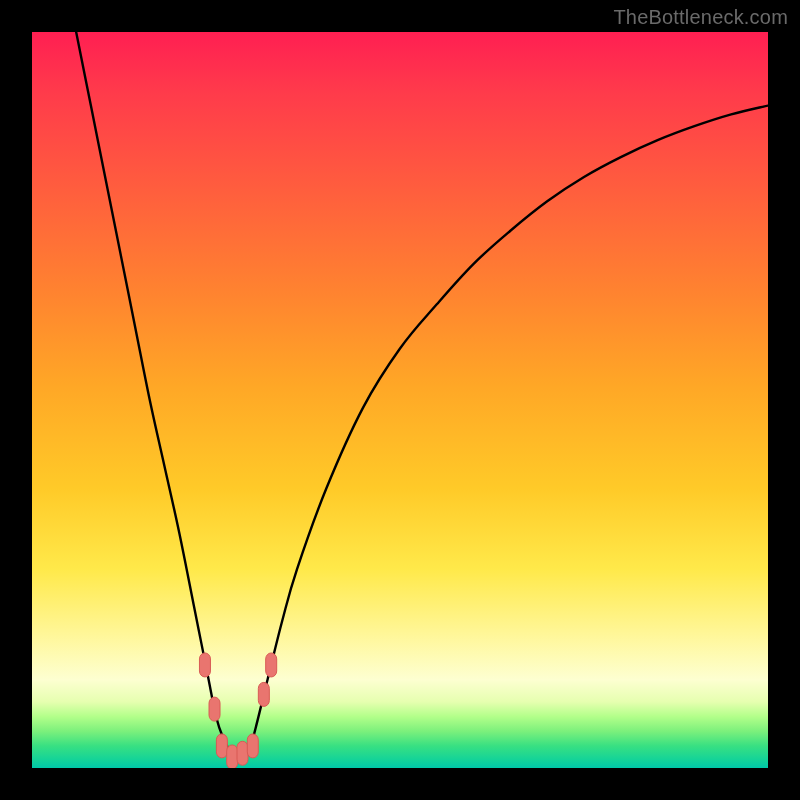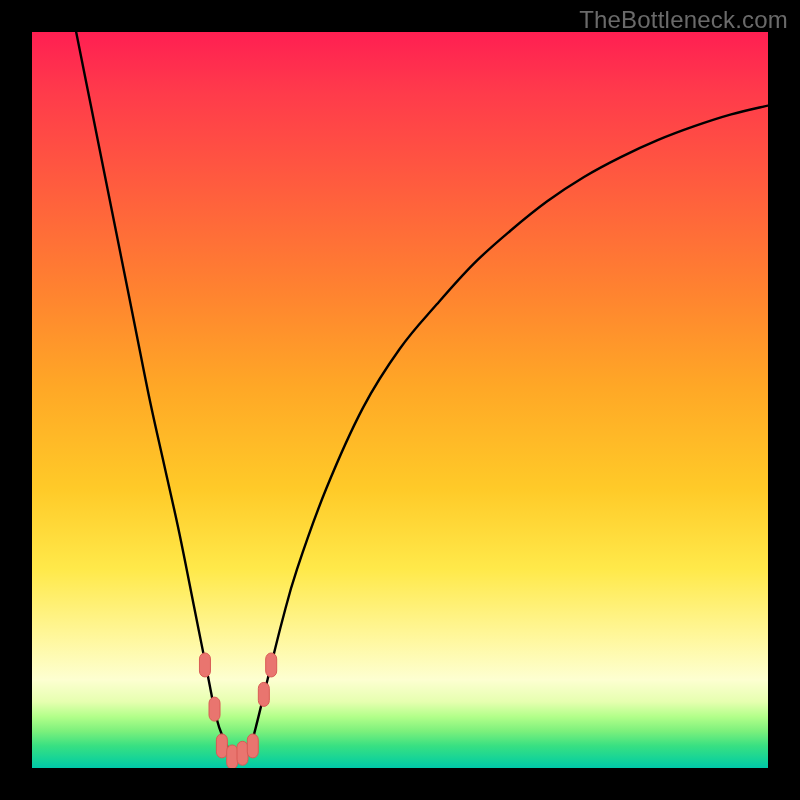--- a/index.html
+++ b/index.html
@@ -43,21 +43,21 @@
       #38e082 97%,
       #11d29a 99%,
       #00c8a9 100%
     );
   }
   .watermark {
     position: absolute;
     top: 6px;
     right: 12px;
     color: #6a6a6a;
-    font-size: 24px;
+    font-size: 20px;
     letter-spacing: 0.2px;
     user-select: none;
   }
   svg.curve {
     position: absolute;
     top: 0;
     left: 0;
     width: 736px;
     height: 736px;
   }

